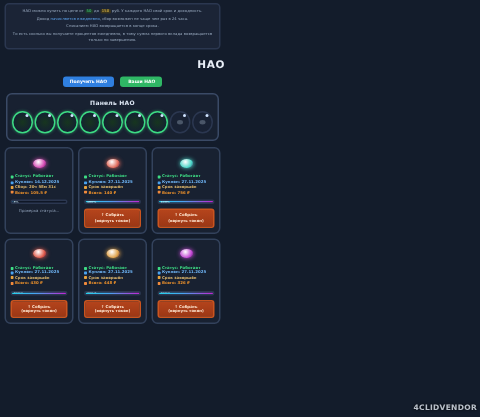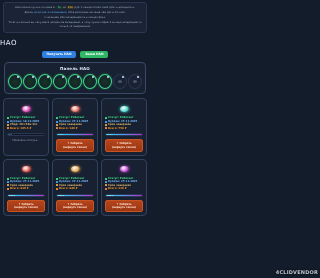--- a/index.html
+++ b/index.html
@@ -27,23 +27,23 @@
     color:#9fb0c6;
     letter-spacing:.01em;
   }
   .notice p + p{ margin-top:1.5px; }
   .hl-green{ color:#3ddc84; background:#1f3a2a; padding:0 1px; border-radius:1px;}
   .hl-yellow{ color:#ffd24a; background:#3a3520; padding:0 1px; border-radius:1px;}
   .hl-blue{ color:#5fa8f5; }
 
   
   .title{
-    text-align:left;
+    text-align:right;
     font-size:7px;
-    font-weight:normal;
+    font-weight:bold;
     color:#e8eef7;
     letter-spacing:.06em;
     margin-top:6px;
   }
   .hdr-btns{
     display:flex;
     justify-content:center;
     gap:4px;
     margin-top:4px;
   }

